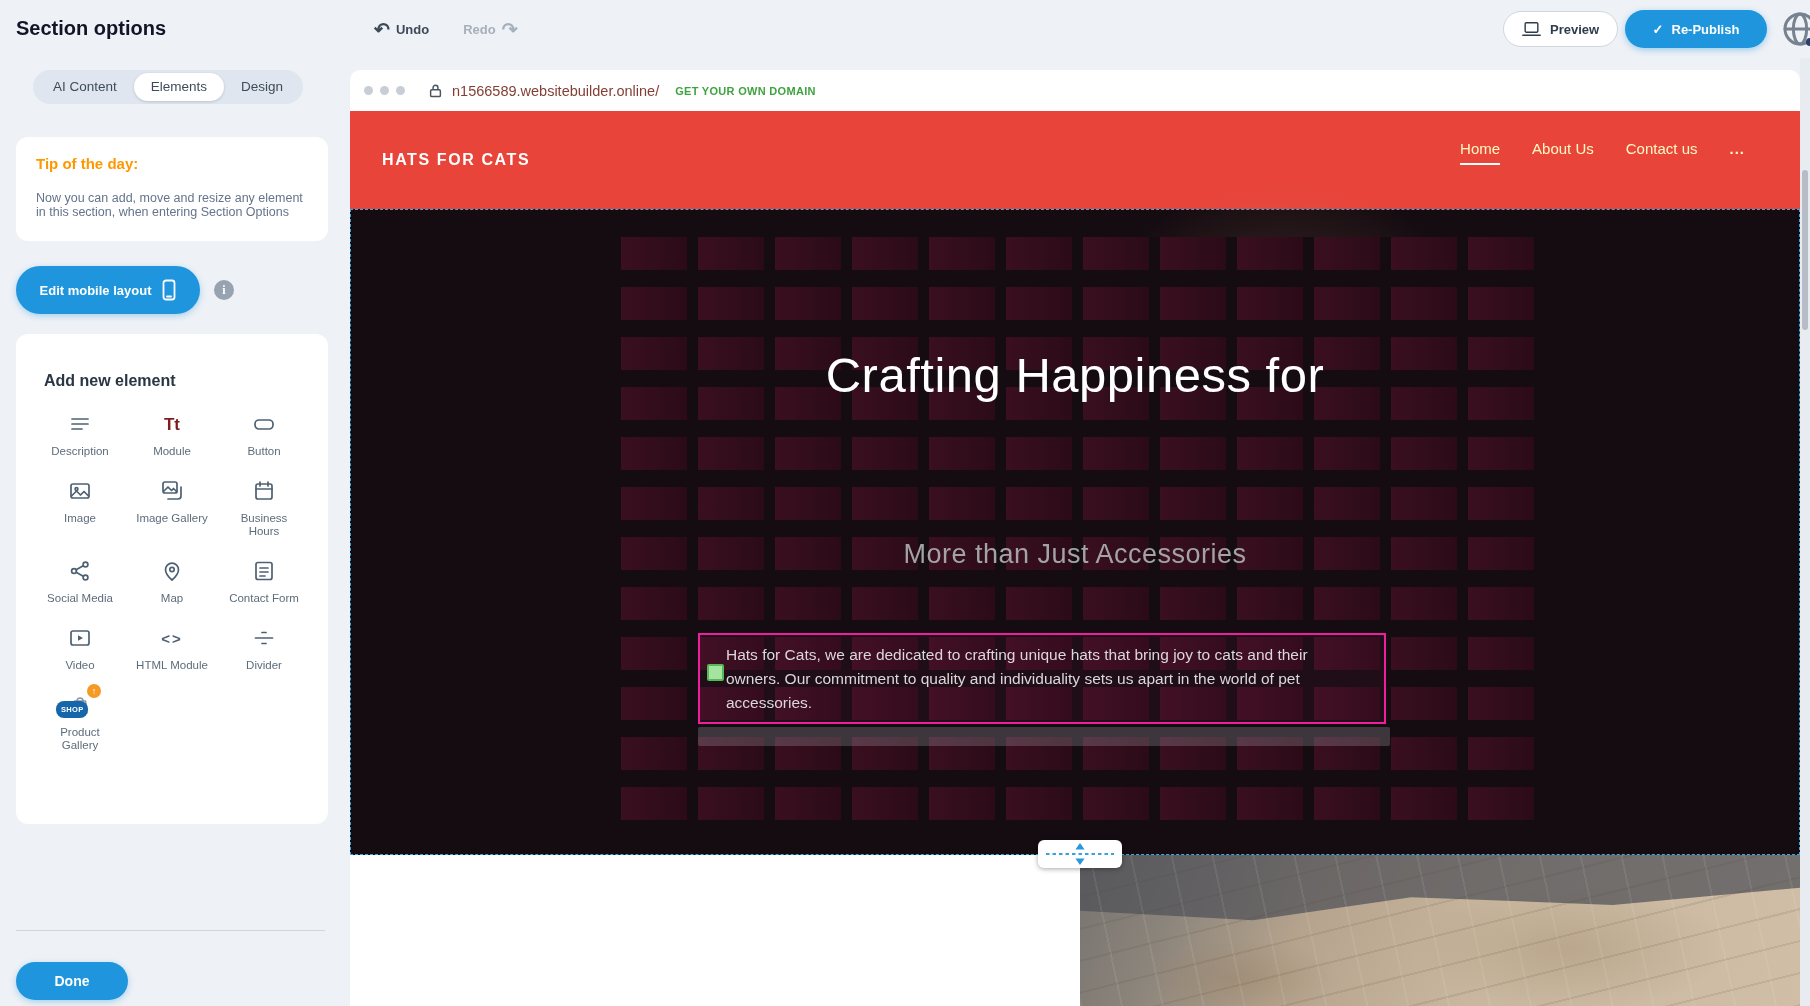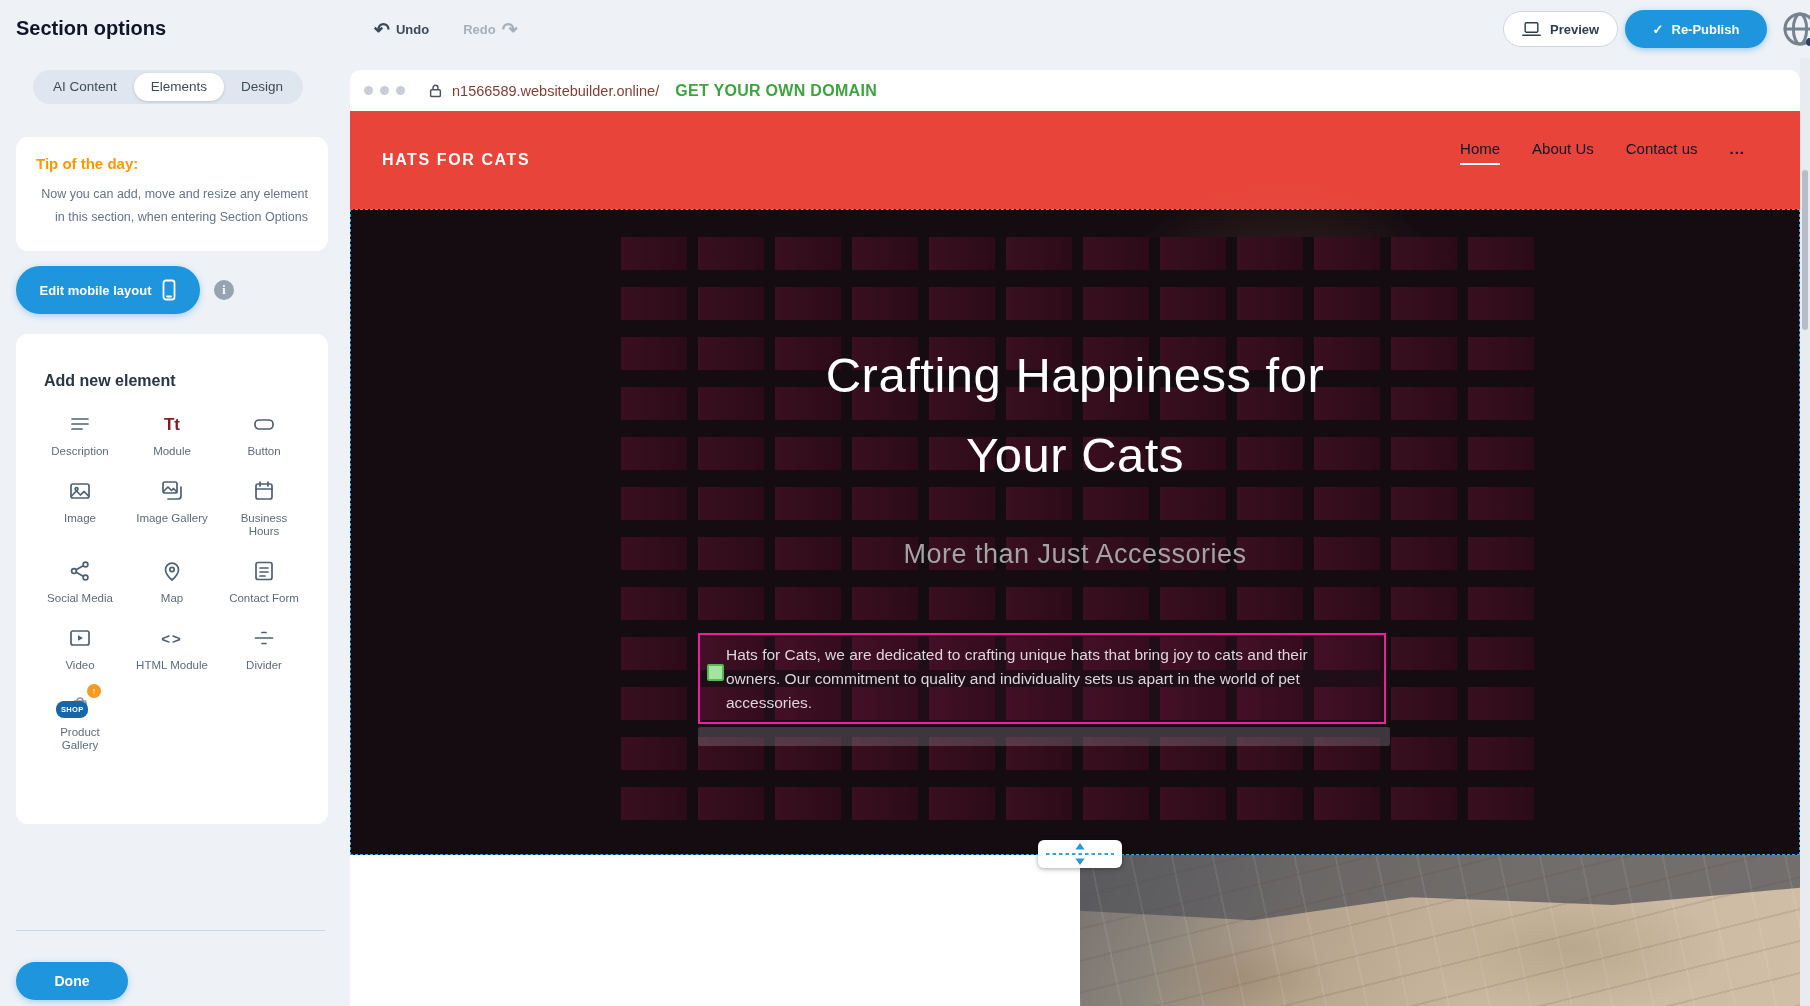--- a/index.html
+++ b/index.html
@@ -18,21 +18,21 @@
   .globe-btn { left:1780px; top:9px; width:40px; height:40px; color:#76828f; cursor:pointer; }
   .globe-dot { left:1806px; top:38px; width:8px; height:8px; background:#27406e; border-radius:50%; }
 
   
   .tabs { left:33px; top:70px; height:34px; background:#e0e6ef; border-radius:17px; display:flex; align-items:center; padding:3px; }
   .tab { padding:0 17px; height:28px; line-height:28px; border-radius:14px; font-size:13.5px; color:#3e4c5a; cursor:pointer; white-space:nowrap; }
   .tab.active { background:#fff; box-shadow:0 1px 3px rgba(20,40,70,.18); font-weight:400; }
   .card { background:#fff; border-radius:12px; }
   .tip-card { left:16px; top:137px; width:312px; padding:18px 20px 22px; }
   .tip-title { color:#ff9800; font-size:15px; font-weight:700; }
-  .tip-body { margin-top:11px; font-size:12.5px; line-height:23px; color:#64748b;text-align:right; }
+  .tip-body { margin-top:19px; font-size:12.5px; line-height:14px; color:#64748b; }
   .mobile-btn { left:16px; top:266px; width:184px; height:48px; background:#1e95dd; border-radius:24px; display:flex; align-items:center; justify-content:center; gap:11px; color:#fff; font-size:13px; font-weight:700; cursor:pointer; box-shadow:0 2px 6px rgba(30,149,221,.35); }
   .info-btn { left:214px; top:280px; width:20px; height:20px; border-radius:50%; background:#97a3b1; color:#fff; font-size:12px; font-weight:700; display:flex; align-items:center; justify-content:center; font-family:"Liberation Serif", serif; cursor:pointer; }
   .add-card { left:16px; top:334px; width:312px; height:490px; padding:38px 18px; }
   .add-title { font-size:16px; font-weight:700; color:#2a3644; padding-left:10px; }
   .el-grid { display:grid; grid-template-columns:repeat(3,1fr); row-gap:19px; margin-top:20px; }
   .el-cell { display:flex; flex-direction:column; align-items:center; gap:7px; font-size:11.5px; color:#5d6c7b; text-align:center; line-height:13px; cursor:pointer; }
   .el-icon { width:28px; height:28px; display:flex; align-items:center; justify-content:center; color:#4e6172; position:relative; }
   .el-icon svg { stroke:currentColor; fill:none; stroke-width:1.7; stroke-linecap:round; stroke-linejoin:round; }
   .el-label { max-width:72px; }
   .tt-glyph { font-size:17px; font-weight:700; color:#7f1d1d; }
@@ -42,27 +42,27 @@
   .sidebar-divider { left:16px; top:930px; width:309px; height:1px; background:#cfd6de; }
   .done-btn { left:16px; top:962px; width:112px; height:38px; background:#1e95dd; border-radius:19px; display:flex; align-items:center; justify-content:center; color:#fff; font-size:14px; font-weight:700; cursor:pointer; box-shadow:0 2px 6px rgba(30,149,221,.35); }
 
   
   .browser-bar { left:350px; top:70px; width:1450px; height:41px; background:#fff; border-radius:10px 10px 0 0; display:flex; align-items:center; padding-left:14px; }
   .win-dots { display:flex; gap:7px; }
   .win-dots span { width:9px; height:9px; border-radius:50%; background:#c9ced6; }
   .lock { margin-left:24px; color:#4a5560; display:flex; }
   .lock svg { stroke:currentColor; fill:none; stroke-width:1.8; }
   .url-text { margin-left:10px; font-size:14.5px; color:#833f33;text-align:right; }
-  .domain-link { margin-left:16px; font-size:16px; font-weight:700; color:#3fa33f; letter-spacing:.3px; cursor:pointer; }
+  .domain-link { margin-left:16px; font-size:11px; font-weight:700; color:#3fa33f; letter-spacing:.3px; cursor:pointer; }
 
   
   .site-header { left:350px; top:111px; width:1450px; height:98px; background:#e8443a; display:flex; align-items:center; }
   .site-logo { margin-left:32px; color:#fff; font-size:16px; font-weight:800; letter-spacing:1.6px; text-transform:uppercase; }
   .site-nav { margin-left:auto; margin-right:55px; display:flex; align-items:center; gap:32px; transform:translateY(-8px); }
-  .nav-item { color:#0f172a; font-size:15px; cursor:pointer; padding-bottom:6px; border-bottom:2px solid transparent; }
+  .nav-item { color:#fef9c3; font-size:15px; cursor:pointer; padding-bottom:6px; border-bottom:2px solid transparent; }
   .nav-item.active { border-bottom-color:#fff; }
   .nav-item.more { font-weight:700; letter-spacing:1px; }
 
   
   .hero { left:350px; top:209px; width:1450px; height:646px; background:#150c11; }
   .hero-glow { position:absolute; left:52%; top:-4%; width:360px; height:260px; background:radial-gradient(closest-side, rgba(205,140,110,.22), rgba(205,140,110,0)); }
   .hero-tiles { position:absolute; left:271px; top:28px; width:920px; height:592px;
       background-image:
         repeating-linear-gradient(180deg, rgba(21,12,17,0) 0px, rgba(21,12,17,0) 33px, #150c11 33px, #150c11 50px),
         repeating-linear-gradient(90deg, #3a0f20 0px, #2b0b17 66px, #150c11 66px, #150c11 77px); }
@@ -320,21 +320,20 @@
     <div class="nav-item more">...</div>
   </div>
 </div>
 
 <div class="abs hero">
   <div class="hero-glow"></div>
   <div class="hero-tiles"></div>
 
   <div class="hero-title">
     <span style="display:block;">Crafting Happiness for</span>
-    <span style="display:block;">Your Cats</span>
   </div>
 
   <div class="hero-subtitle">More than Just Accessories</div>
 
   <div class="ghost-bar"></div>
 
   <div class="desc-box">
     <span class="drag-handle"></span>
     <div class="desc-text">Hats for Cats, we are dedicated to crafting unique hats that bring joy to cats and their owners. Our commitment to quality and individuality sets us apart in the world of pet accessories.</div>
   </div>

